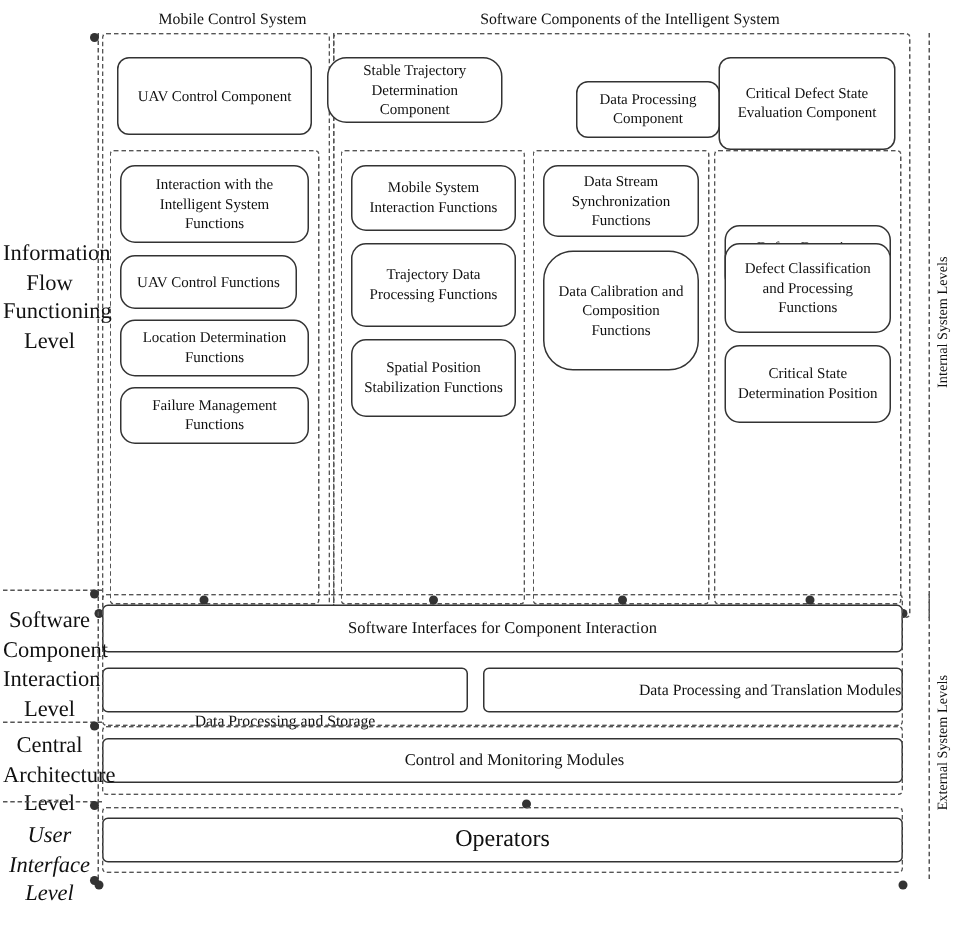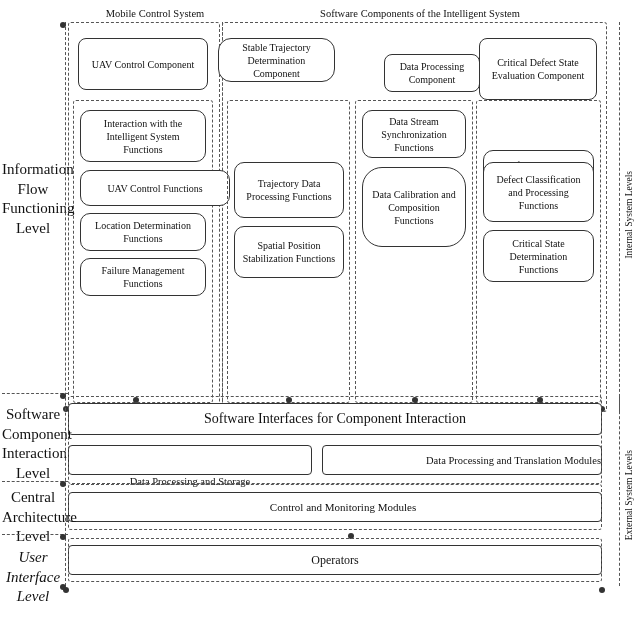--- a/index.html
+++ b/index.html
@@ -137,34 +137,37 @@
   <div class="component-header" style="left:479px; top:38px; width:118px; height:62px;">
     <span>Critical Defect State Evaluation Component</span>
   </div>
 
   <div class="dashed-box" style="left:73px; top:100px; width:140px; height:303px;"></div>
 
   <div class="rounded-box" style="left:80px; top:110px; width:126px; height:52px;">
     <span>Interaction with the Intelligent System Functions</span>
   </div>
 
-  <div class="rounded-box" style="left:80px; top:170px; width:150px; height:36px;">
+  <div class="rounded-box" style="left:80px; top:170px; width:118px; height:36px;">
     <span>UAV Control Functions</span>
   </div>
 
   <div class="rounded-box" style="left:80px; top:213px; width:126px; height:38px;">
     <span>Location Determination Functions</span>
   </div>
 
   <div class="rounded-box" style="left:80px; top:258px; width:126px; height:38px;">
     <span>Failure Management Functions</span>
   </div>
 
   <div class="dashed-box" style="left:227px; top:100px; width:123px; height:303px;"></div>
 
+  <div class="rounded-box" style="left:234px; top:110px; width:110px; height:44px;">
+    <span>Mobile System Interaction Functions</span>
+  </div>
 
   <div class="rounded-box" style="left:234px; top:162px; width:110px; height:56px;">
     <span>Trajectory Data Processing Functions</span>
   </div>
 
   <div class="rounded-box" style="left:234px; top:226px; width:110px; height:52px;">
     <span>Spatial Position Stabilization Functions</span>
   </div>
 
   <div class="dashed-box" style="left:355px; top:100px; width:118px; height:303px;"></div>
@@ -181,34 +184,34 @@
 
   <div class="rounded-box" style="left:483px; top:110px; width:111px; height:44px;margin-top:40px;">
     <span>Defect Detection Functions</span>
   </div>
 
   <div class="rounded-box" style="left:483px; top:162px; width:111px; height:60px;justify-content:flex-end;">
     <span>Defect Classification and Processing Functions</span>
   </div>
 
   <div class="rounded-box" style="left:483px; top:230px; width:111px; height:52px;">
-    <span>Critical State Determination Functions</span>
+    <span>Critical State Determination Position</span>
   </div>
 
   <div class="dot" style="left:133px; top:397px;"></div>
   <div class="dot" style="left:286px; top:397px;"></div>
   <div class="dot" style="left:412px; top:397px;"></div>
   <div class="dot" style="left:537px; top:397px;"></div>
 
   <div class="dot" style="left:63px; top:406px;"></div>
 
   <div class="dot" style="left:599px; top:406px;"></div>
 
   <div class="solid-box" style="left:68px; top:403px; width:534px; height:32px; display:flex; align-items:center; justify-content:center;">
-    <span style="font-size:14px;">Software Interfaces for Component Interaction</span>
+    <span style="font-size:11px;">Software Interfaces for Component Interaction</span>
   </div>
 
   <div class="solid-box" style="left:68px; top:445px; width:244px; height:30px; display:flex; align-items:center; justify-content:center;">
     <span style="font-size:10.5px;margin-top:43px;">Data Processing and Storage</span>
   </div>
 
   <div class="solid-box" style="left:322px; top:445px; width:280px; height:30px; display:flex; align-items:center; justify-content:flex-end;">
     <span style="font-size:10.5px;">Data Processing and Translation Modules</span>
   </div>
 
@@ -216,21 +219,21 @@
 
   <div class="solid-box" style="left:68px; top:492px; width:534px; height:30px; display:flex; align-items:center; justify-content:center;padding-left:16px;">
     <span style="font-size:11px;">Control and Monitoring Modules</span>
   </div>
 
   <div class="dashed-box" style="left:68px; top:484px; width:534px; height:46px;"></div>
 
   <div class="dot" style="left:348px; top:533px;"></div>
 
   <div class="solid-box" style="left:68px; top:545px; width:534px; height:30px; display:flex; align-items:center; justify-content:center;">
-    <span style="font-size:12px;">Operators</span>
+    <span style="font-size:16px;">Operators</span>
   </div>
 
   <div class="dashed-box" style="left:68px; top:538px; width:534px; height:44px;"></div>
 
   <div class="dot" style="left:63px; top:587px;"></div>
 
   <div class="dot" style="left:599px; top:587px;"></div>
 
   <div class="level-label" style="top:160px; left:2px;">
     <span>Information Flow Functioning Level</span>

